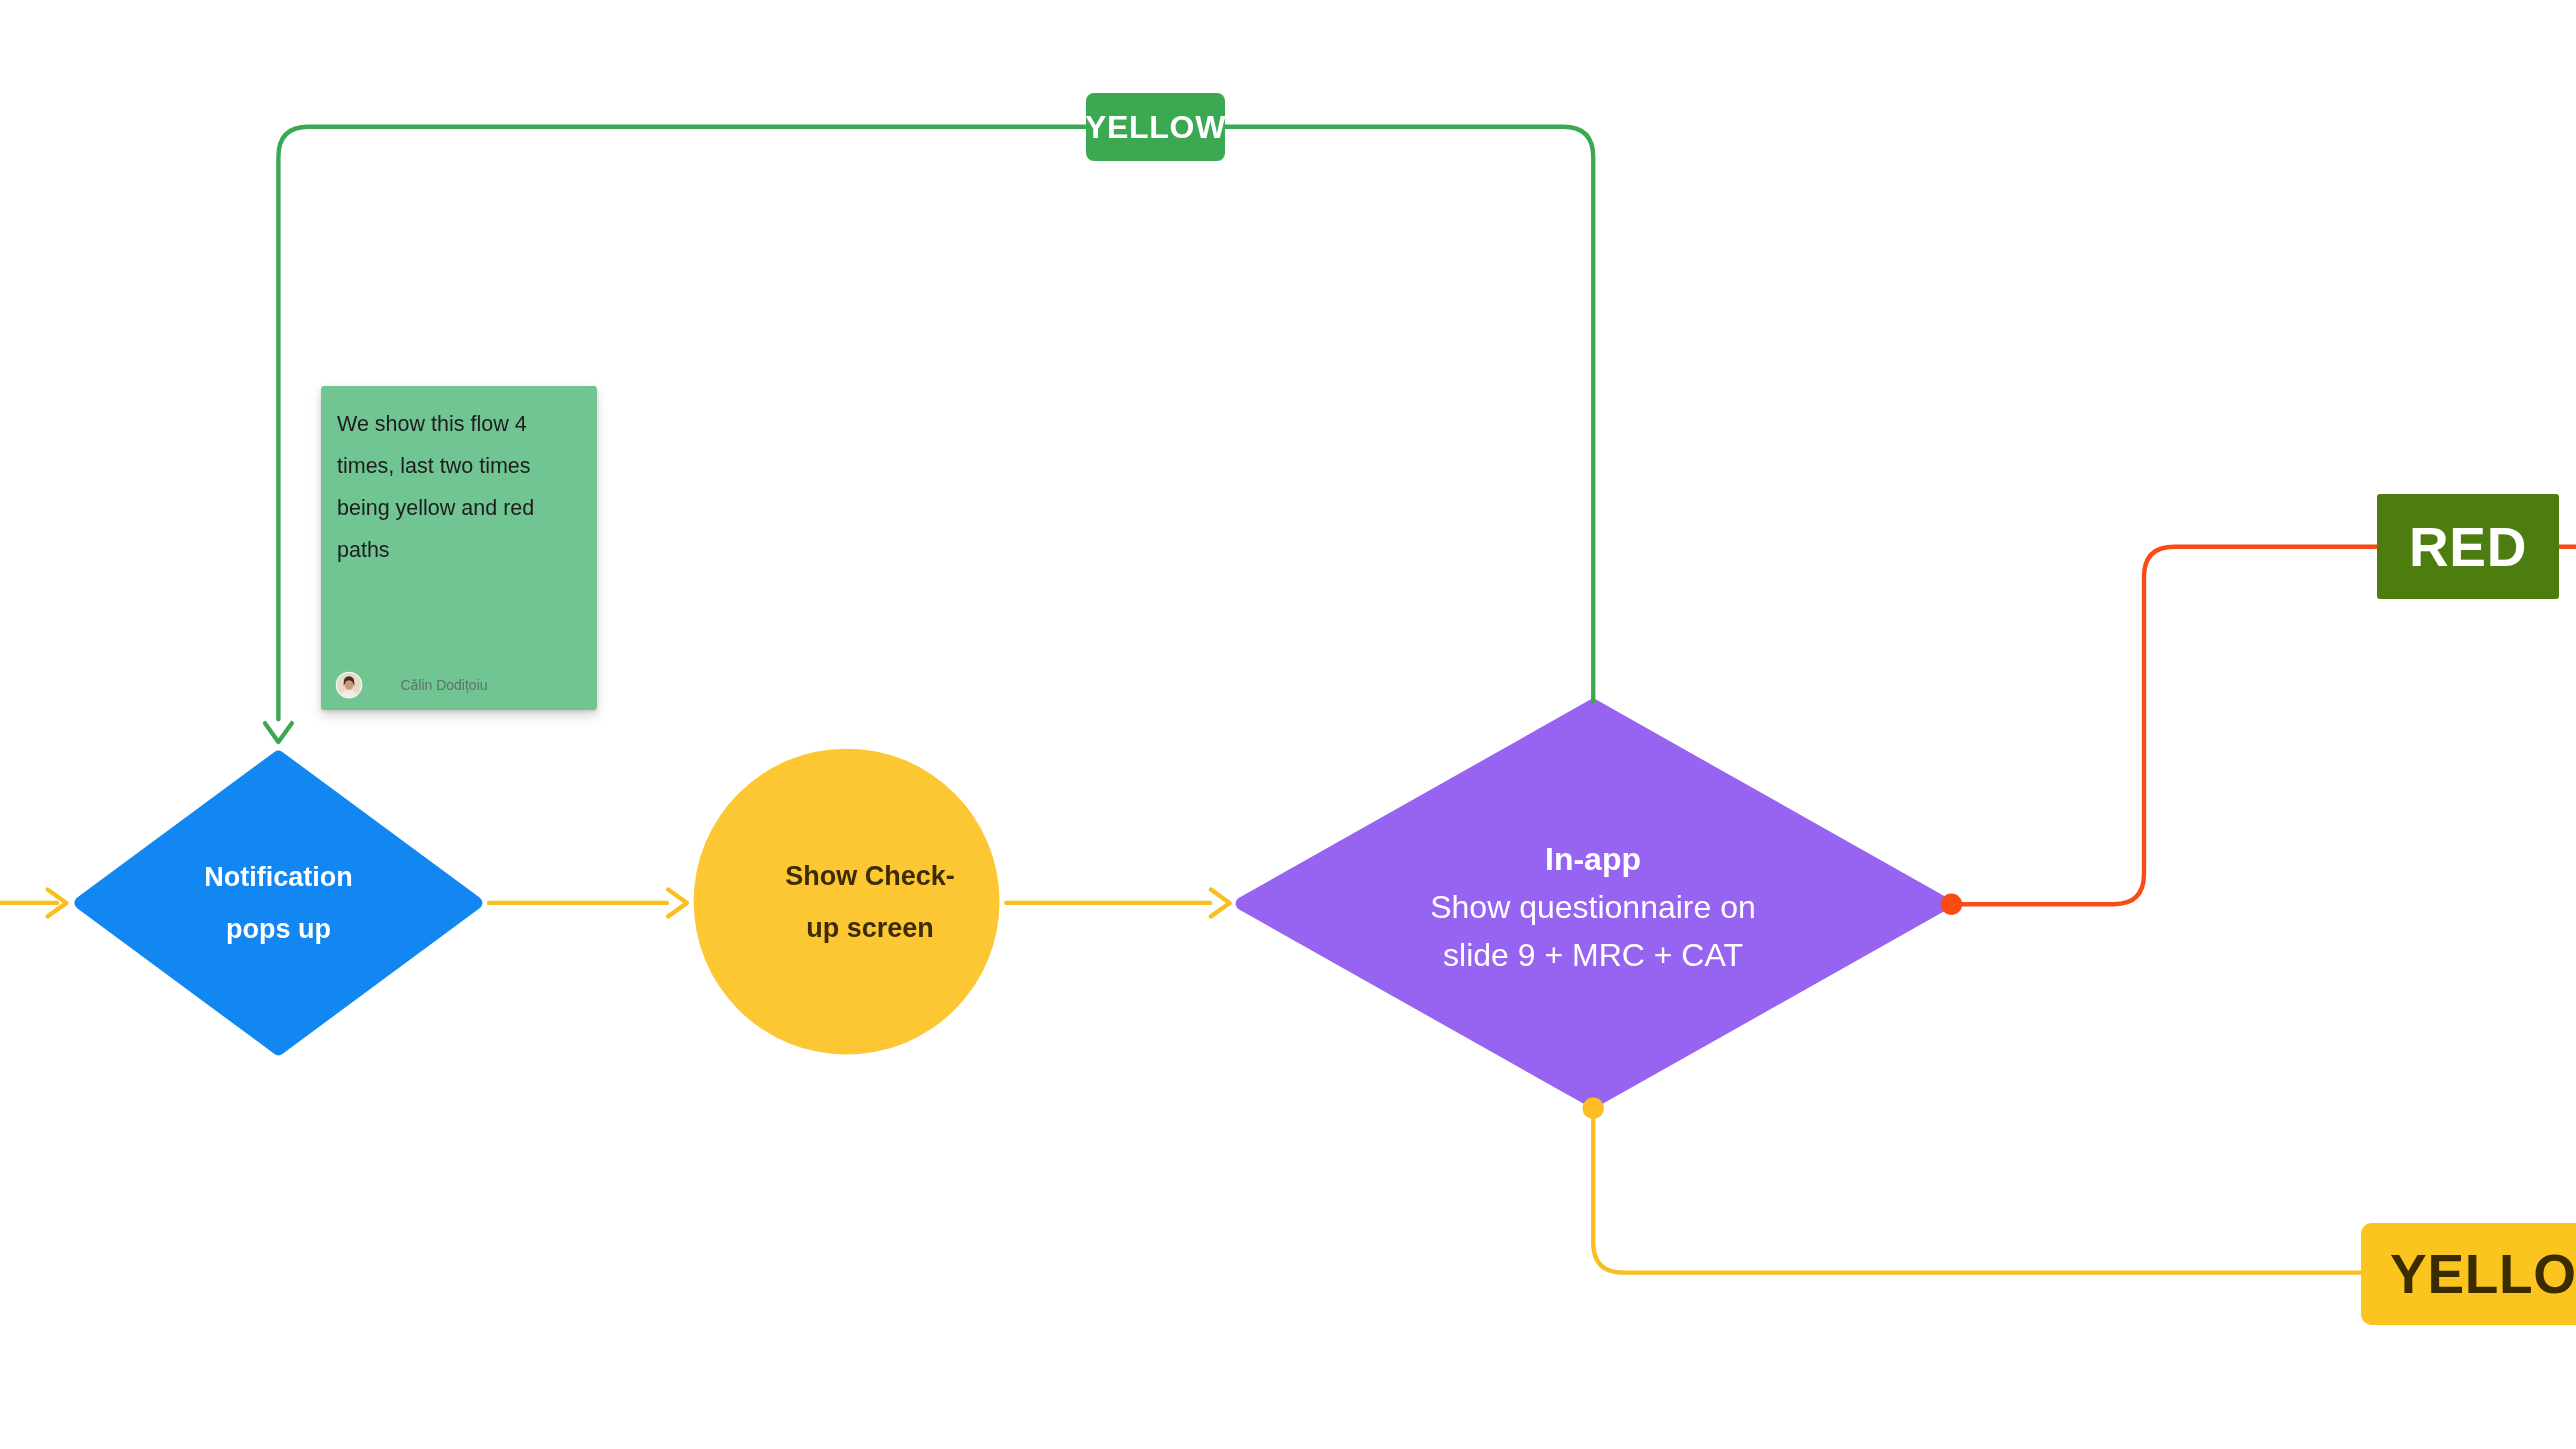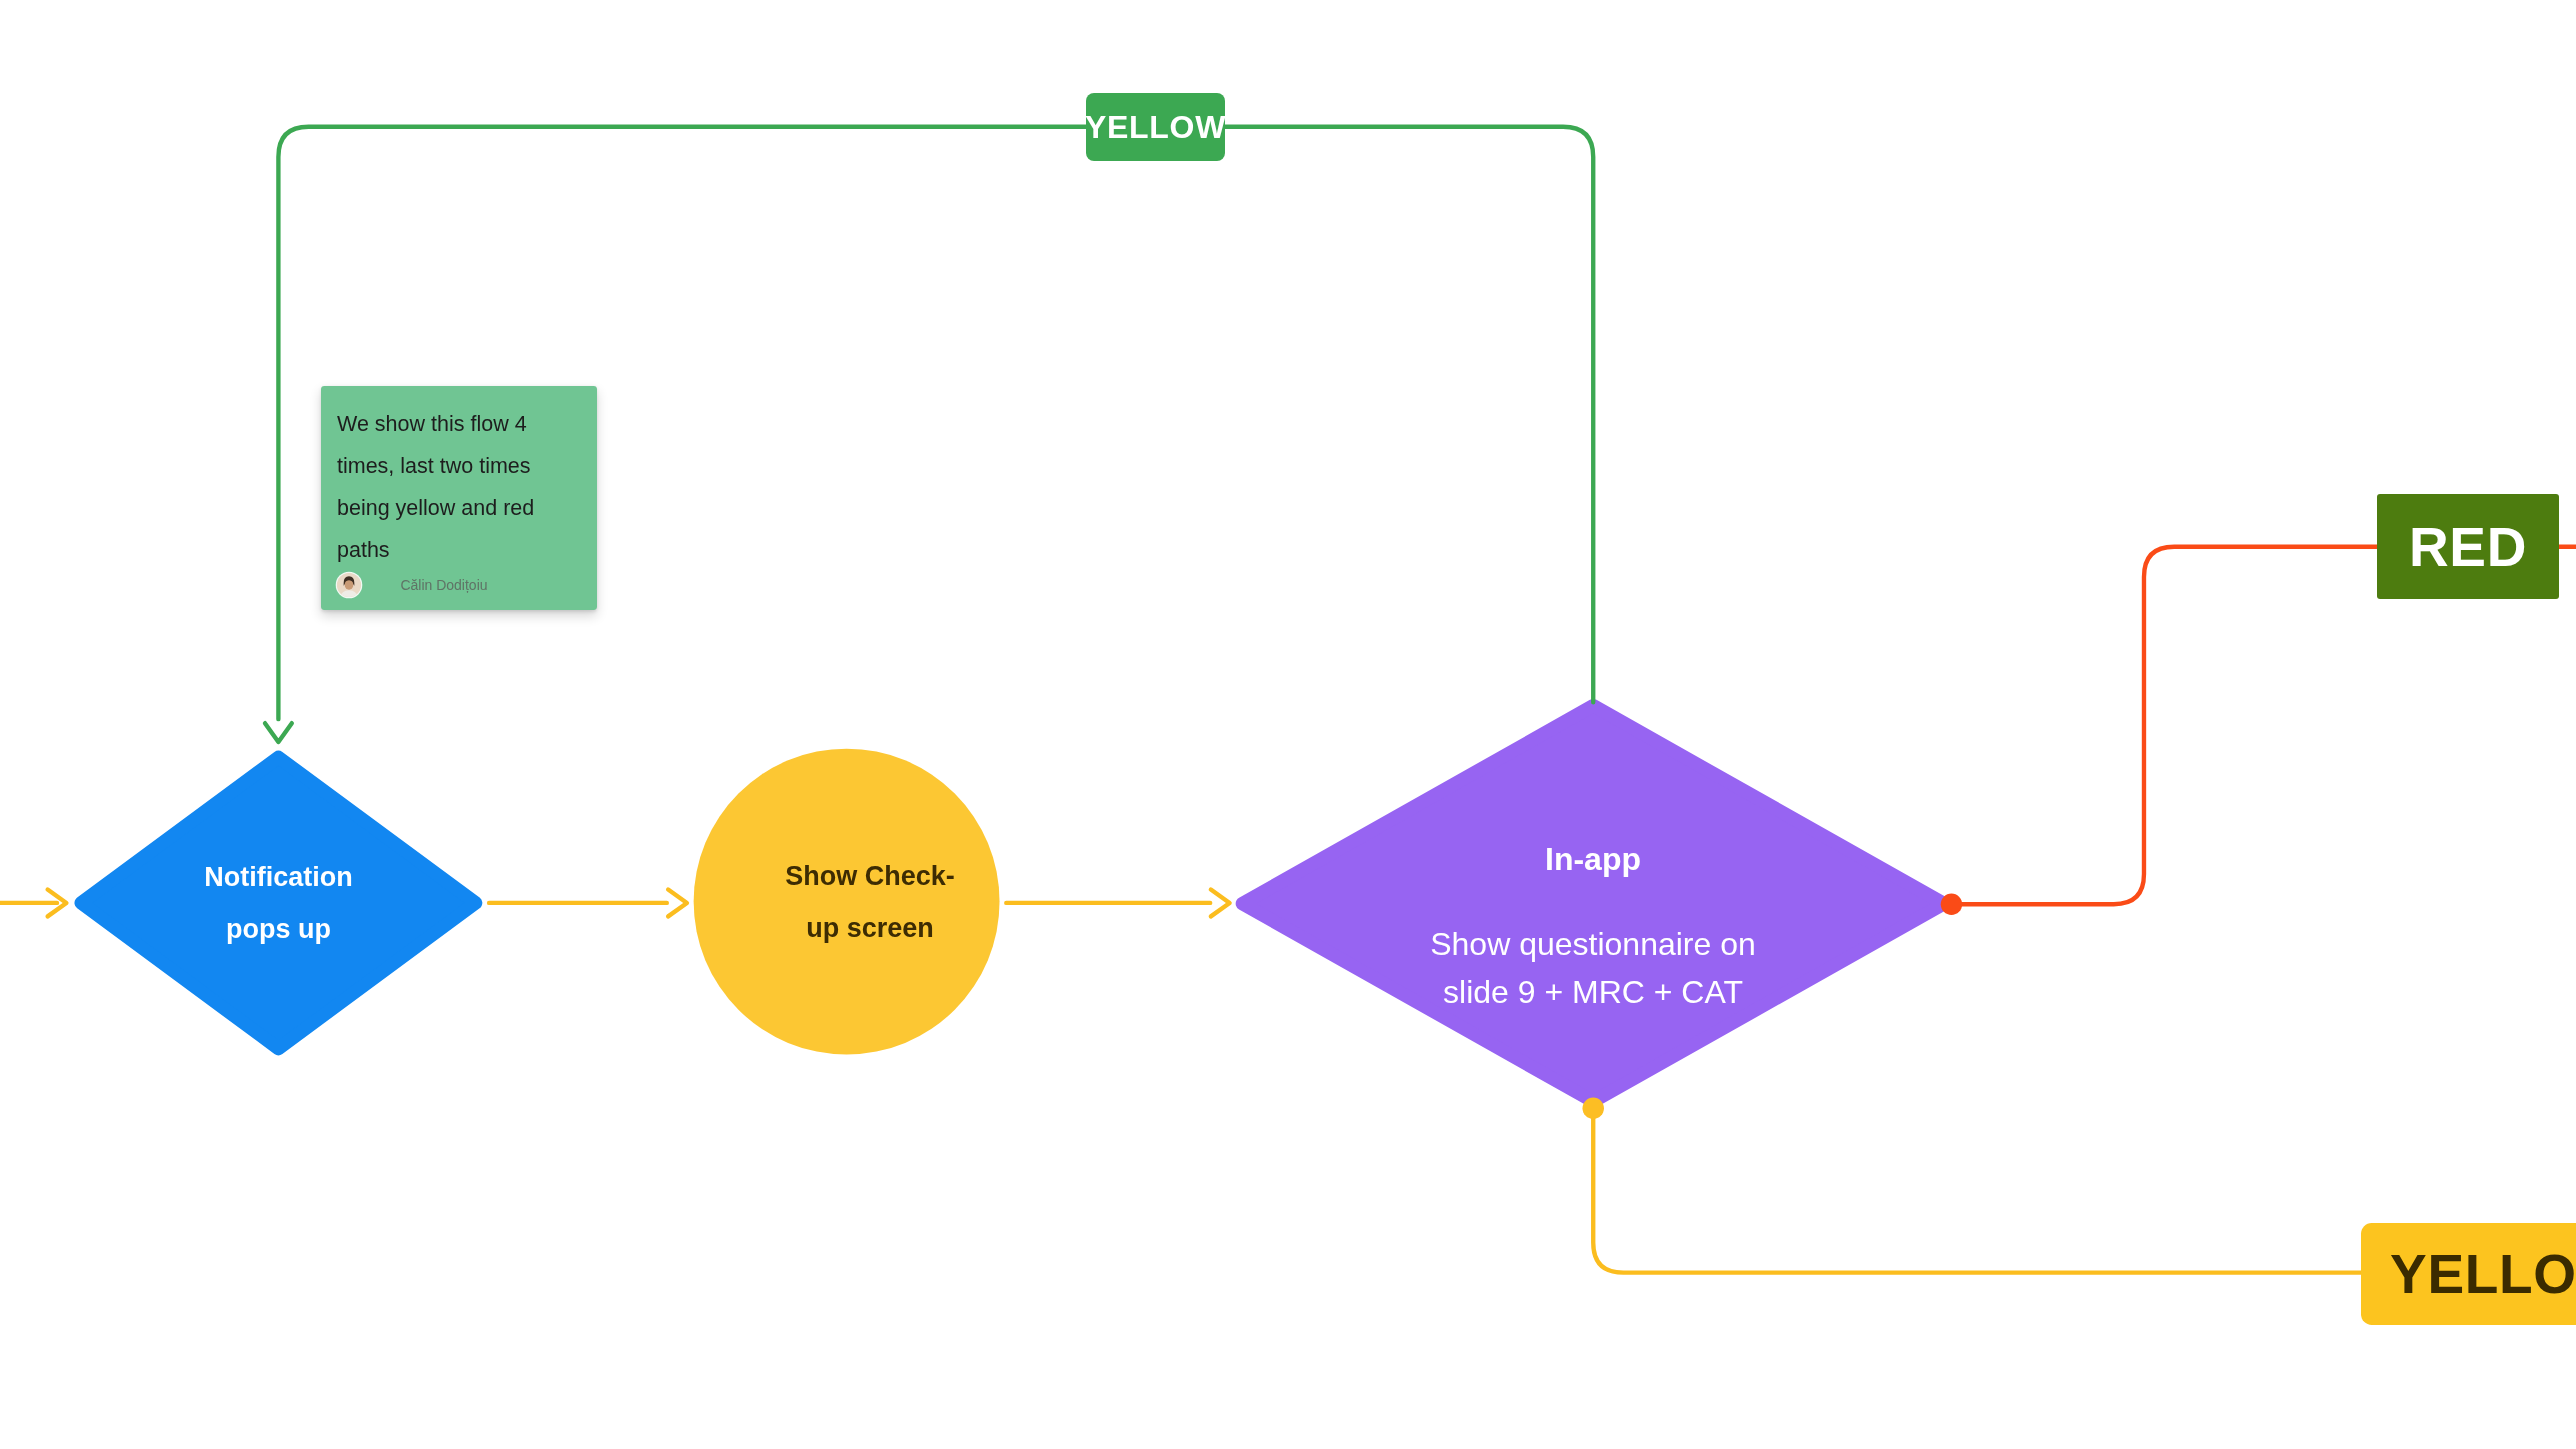--- a/index.html
+++ b/index.html
@@ -14,21 +14,21 @@
   .node-text{
     position:absolute;
     display:flex;flex-direction:column;align-items:center;justify-content:center;
     text-align:center;
     pointer-events:none;
   }
   .pre{white-space:pre-line;}
   .txt-white{color:#ffffff;}
   .txt-dark{color:#3d2c03;}
   .fs-node{font-size:27px;line-height:52px;font-weight:bold;}
-  .fs-node-p{font-size:32px;line-height:48px;gap:37px;}
+  .fs-node-p{font-size:32px;line-height:48px;}
   .bold{font-weight:bold;}
   .path-label{
     position:absolute;
     display:flex;align-items:center;justify-content:center;
     font-weight:bold;
     letter-spacing:0.7px;
   }
   .label-green{
     left:1086px;top:93px;width:139px;height:68px;
     background:#3ca852;border-radius:8px;
@@ -42,21 +42,21 @@
   .label-yellow{
     left:2361px;top:1223px;width:255px;height:102px;
     background:#fcc41f;border-radius:10.7px;
     color:#3a2b00;font-size:55px;
     justify-content:flex-start;
     padding-left:29px;
     box-sizing:border-box;
   }
   .sticky-note{
     position:absolute;
-    left:321px;top:386px;width:276px;height:224px;
+    left:321px;top:386px;width:276px;height:324px;
     background:#70c593;
     border-radius:3.4px;
     box-shadow:0 5.4px 12px rgba(0,0,0,.16), 0 1.3px 3.4px rgba(0,0,0,.10);
     box-sizing:border-box;
     padding:17.4px 16px 13.4px 16px;
     display:flex;flex-direction:column;justify-content:space-between;
   }
   .sticky-text{
     font-size:21.5px;line-height:42px;
     color:#1d1d1d;

